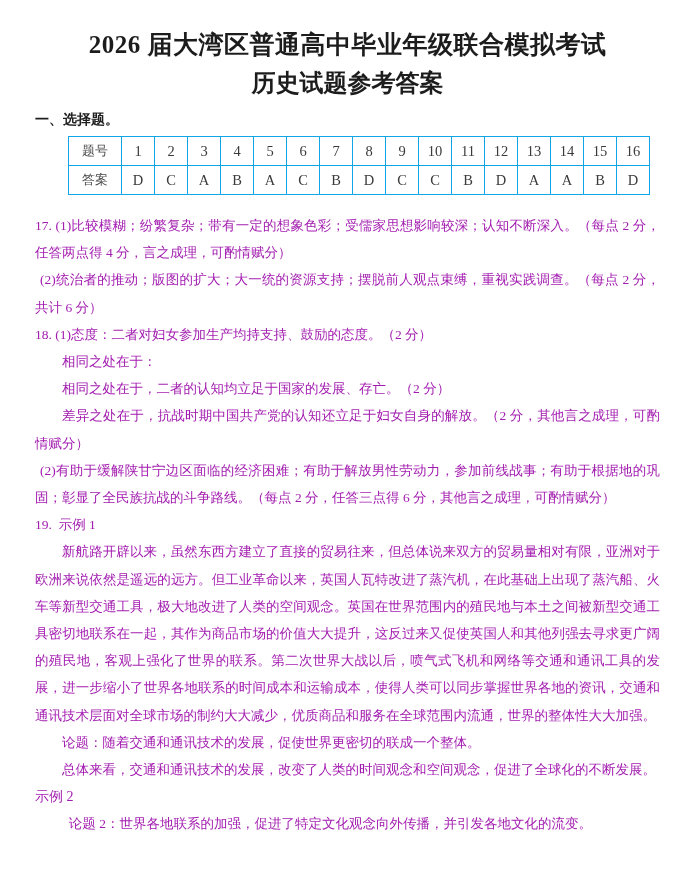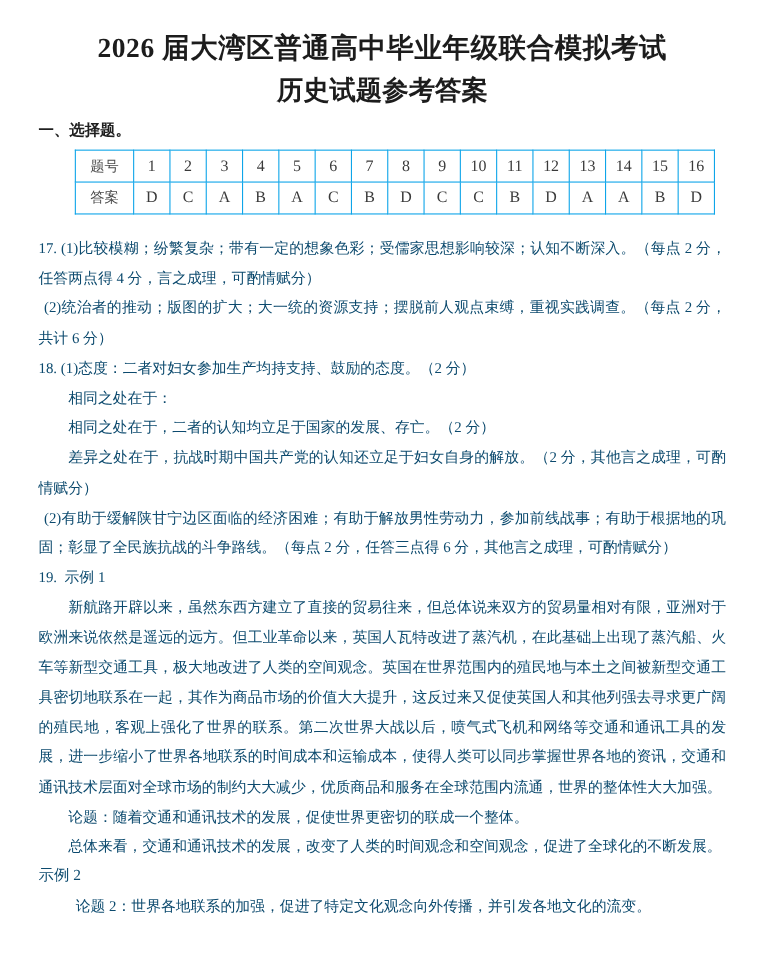--- a/index.html
+++ b/index.html
@@ -44,21 +44,21 @@
     height: 28px; padding: 0;
   }
   table.ans-table td.lbl { width: 52px; font-size: 13px; color: #4a4a4a; }
   table.ans-table td.num { width: 32px; }
   .body-text { margin-top: 17px; }
   .body-text p {
     margin: 0;
     font-size: 13.5px;
     line-height: 27.2px;
     text-align: justify;
-    color: #0c4a6e;
+    color: #a21caf;
   }
   .ind-sm { text-indent: 5px; font-family: Liberation Serif, serif; }
   .ind-2  { text-indent: 2em; }
   .ind-25 { text-indent: 2.5em; }
   .pre    { white-space: pre-wrap; }
   .bold   { font-weight: normal; color: #1f1f1f; font-size: 14px !important; }
 </style>
 </head>
 <body>
 

